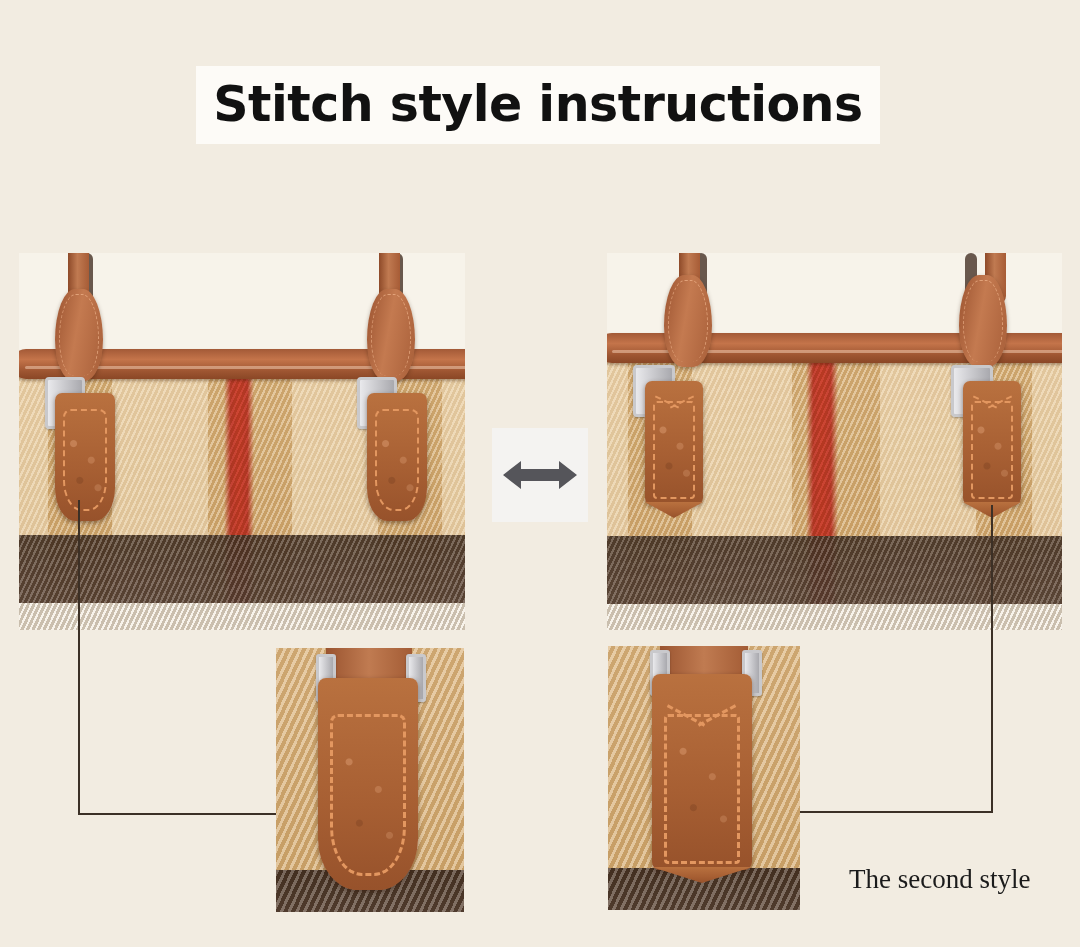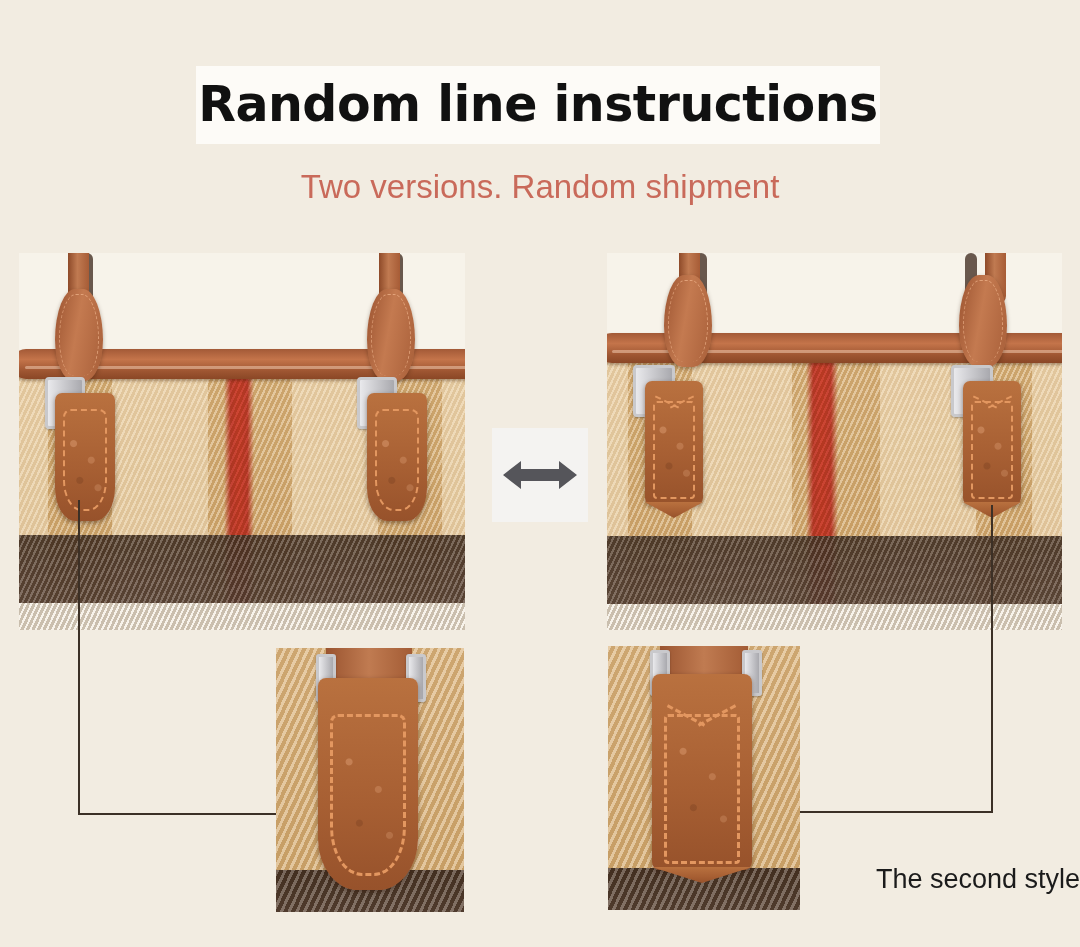--- a/index.html
+++ b/index.html
@@ -260,31 +260,30 @@
 
   
   .caption {
     position: absolute;
     font-size: 27px;
     color: #1b1b1b;
     font-family: "Liberation Sans", sans-serif;
     white-space: nowrap;
   }
   #caption-left  { left: 80px;  top: 852px; }
-  #caption-right { left: 876px; top: 864px; }
+  #caption-right { left: 849px; top: 864px; font-family: Liberation Serif, serif; }
 </style>
 </head>
 <body>
 
 <div id="page">
 
   <div id="title-band"></div>
-  <div id="title-text">Random line instructions</div>
-
-  <div id="subtitle-text">Two versions. Random shipment</div>
+  <div id="title-text">Stitch style instructions</div>
+
 
   <div class="photo" id="photo-left">
     <div class="sky"></div>
 
     <div class="canvas-body left">
       <div class="v-light" style="left:0px;width:56px;"></div>
       <div class="v-light" style="left:120px;width:96px;"></div>
       <div class="v-light" style="left:300px;width:86px;"></div>
       <div class="v-light" style="left:450px;width:60px;"></div>
       <div class="v-red" style="left:232px;width:30px;"></div>

